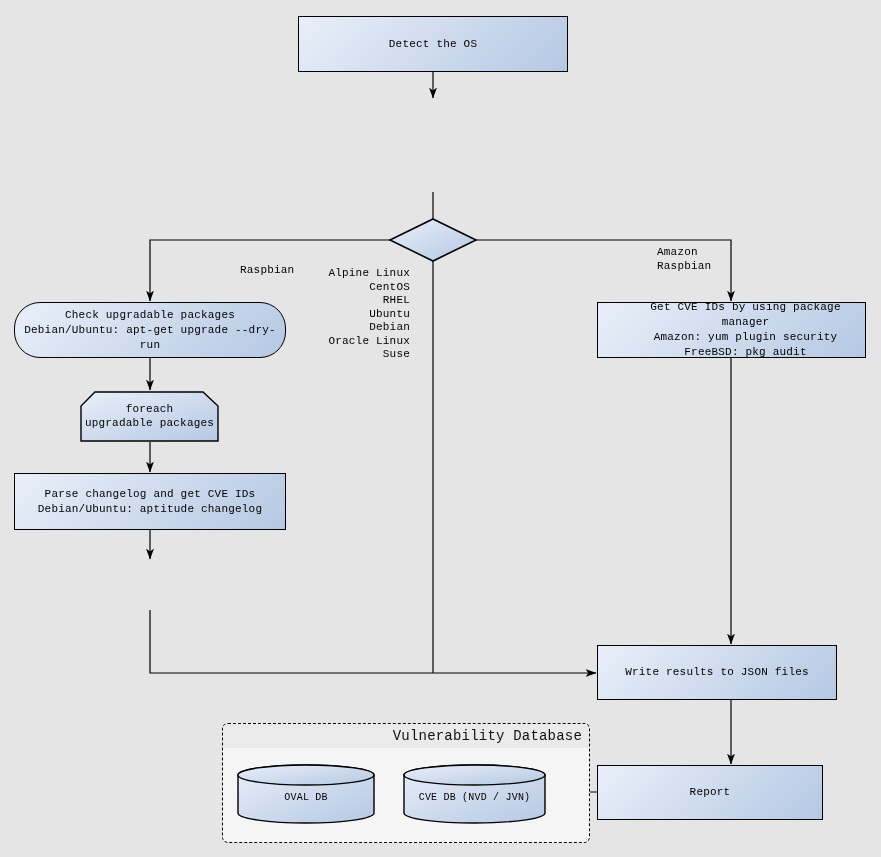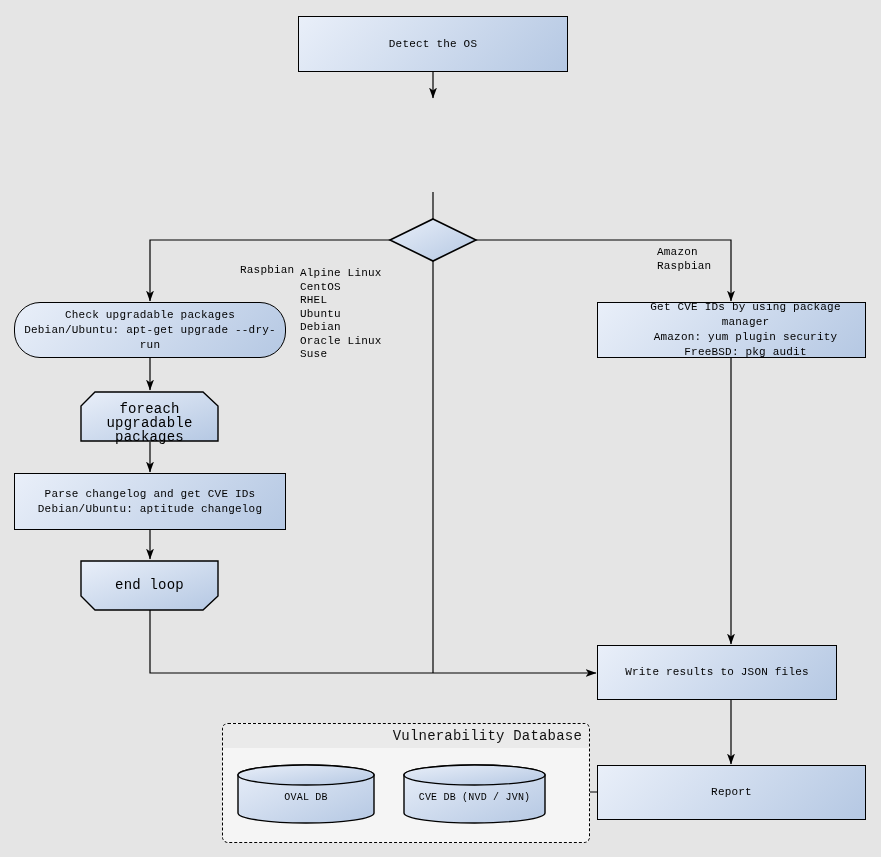--- a/index.html
+++ b/index.html
@@ -43,35 +43,35 @@
     text-align: right;
   }
   .shape-wrap {
     position: absolute;
   }
   .shape-wrap svg { display: block; }
   .shape-label {
     position: absolute;
     left: 0; right: 0;
     text-align: center;
-    font-size: 14px;
-    line-height: 14px;
-    letter-spacing: 0.2px;
-    color: #000;
-    white-space: pre-line;
-  }
-  .flow-label {
-    position: absolute;
     font-size: 11px;
     line-height: 14px;
     letter-spacing: 0.2px;
     color: #000;
     white-space: pre-line;
   }
-  .flow-label.right { }
+  .flow-label {
+    position: absolute;
+    font-size: 11px;
+    line-height: 14px;
+    letter-spacing: 0.2px;
+    color: #000;
+    white-space: pre-line;
+  }
+  .flow-label.right { text-align: right; }
   #os-list-label { line-height: 13.5px; }
   #vulndb-container {
     position: absolute;
     left: 222px; top: 723px;
     width: 368px; height: 120px;
     box-sizing: border-box;
     border: 1.6px dashed #000;
     border-radius: 6px;
     background: var(--cbody, #f5f5f5);
   }
@@ -144,38 +144,32 @@
     </svg>
     <span class="shape-label" style="top:11px;">foreach
 upgradable packages</span>
   </div>
 
   <div class="node" style="left:14px; top:473px; width:272px; height:57px;justify-content:flex-end;">
     <span class="txt">Parse changelog and get CVE IDs
 Debian/Ubuntu: aptitude changelog</span>
   </div>
 
-  <div class="shape-wrap" style="left:80px; top:560px; width:139px; height:51px;">
-    <svg width="139" height="51" viewBox="0 0 139 51">
-      <polygon points="1,1 138,1 138,36 123,50 15,50 1,36" fill="url(#nodeGrad)" stroke="#000" stroke-width="1.4"></polygon>
-    </svg>
-    <span class="shape-label" style="top:18px;">end loop</span>
-  </div>
 
   <div class="node" style="left:597px; top:302px; width:269px; height:56px;padding-left:28px;">
     <span class="txt">Get CVE IDs by using package manager
 Amazon: yum plugin security
 FreeBSD: pkg audit</span>
   </div>
 
   <div class="node" style="left:597px; top:645px; width:240px; height:55px;">
     <span class="txt">Write results to JSON files</span>
   </div>
 
-  <div class="node" style="left:597px; top:765px; width:269px; height:55px;">
+  <div class="node" style="left:597px; top:765px; width:226px; height:55px;">
     <span class="txt">Report</span>
   </div>
 
   <div class="flow-label" style="left:196px; top:263px;margin-left:44px;">Raspbian</div>
 
   <div class="flow-label" style="left:657px; top:245px;">Amazon
 Raspbian</div>
 
   <div id="os-list-label" class="flow-label right" style="left:300px; top:267px; width:110px;">Alpine Linux
 CentOS

